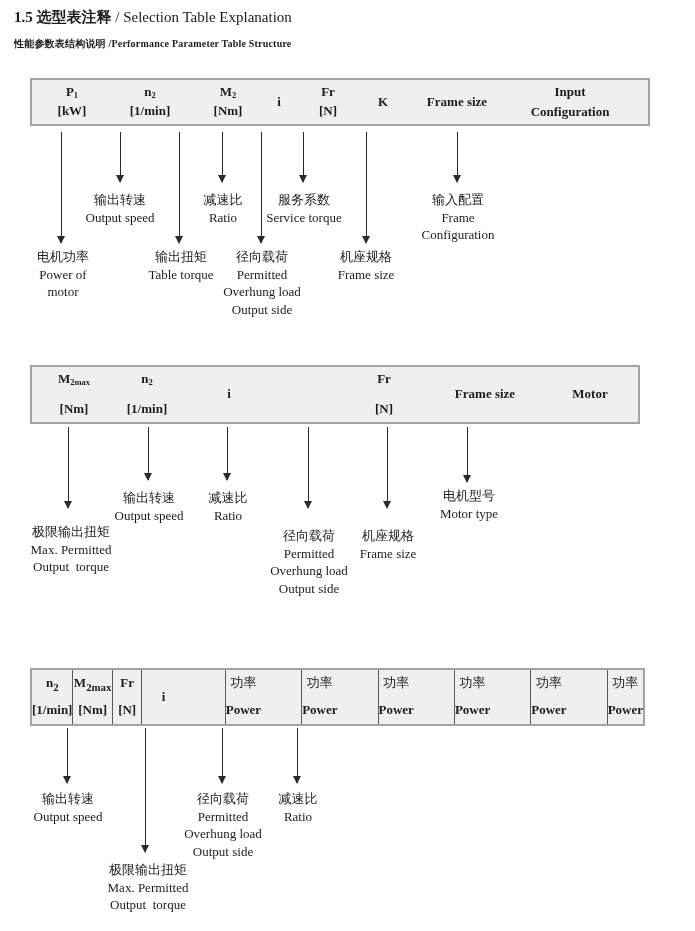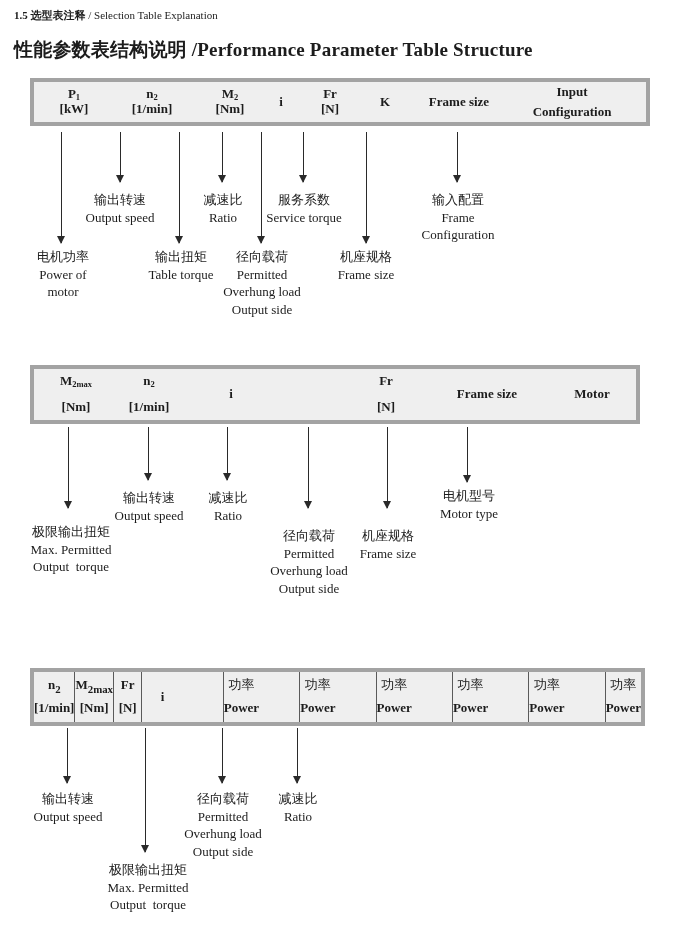--- a/index.html
+++ b/index.html
@@ -1,22 +1,22 @@
 <!DOCTYPE html>
 <html><head>
 <meta charset="utf-8">
 <style>
   html,body{margin:0;padding:0;background:#fff;}
   *{box-sizing:border-box;}
   #page{position:relative;width:695px;height:931px;background:#ffffff;
         font-family:"Liberation Serif","DejaVu Serif",serif;color:#1c1c1c;overflow:hidden;}
-  .ttl{position:absolute;left:14px;top:8px;font-size:11px;}
+  .ttl{position:absolute;left:14px;top:8px;font-size:15px;}
   .ttl .cn{font-weight:bold;}
-  .shead{position:absolute;left:14px;font-size:19px;font-weight:bold;letter-spacing:.2px;}
-  .tbl{position:absolute;background:#efefef;border:4px solid #a3a3a3;}
+  .shead{position:absolute;left:14px;font-size:10px;font-weight:bold;letter-spacing:.2px;}
+  .tbl{position:absolute;background:#efefef;border:2px solid #a3a3a3;}
   .cell{position:absolute;top:0;bottom:0;transform:translateX(-50%);
         display:flex;flex-direction:column;justify-content:space-between;align-items:center;
         padding:5px 0 6px;font-weight:bold;font-size:13px;line-height:14px;white-space:nowrap;}
   .cell.single{justify-content:center;}
   .cell sub{font-size:8.5px;line-height:8px;vertical-align:-2px;}
   .cell .two{white-space:pre-wrap;text-align:center;line-height:20px;}
   .t3{display:flex;}
   .t3c{height:100%;display:flex;flex-direction:column;justify-content:space-between;
        align-items:center;padding:6px 0 7px;font-size:13px;line-height:14px;border-left:1px solid #5a5a5a;}
   .t3c:first-child{border-left:none;}

